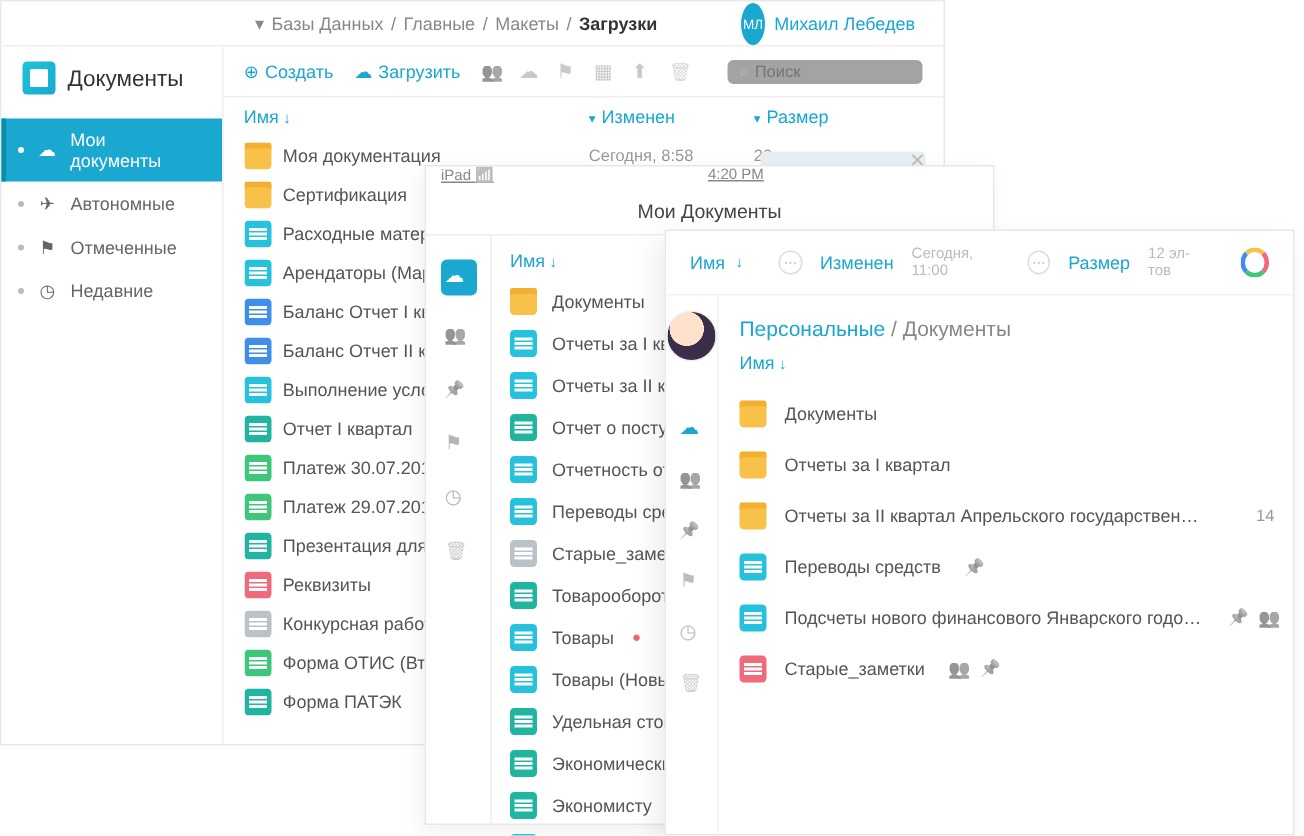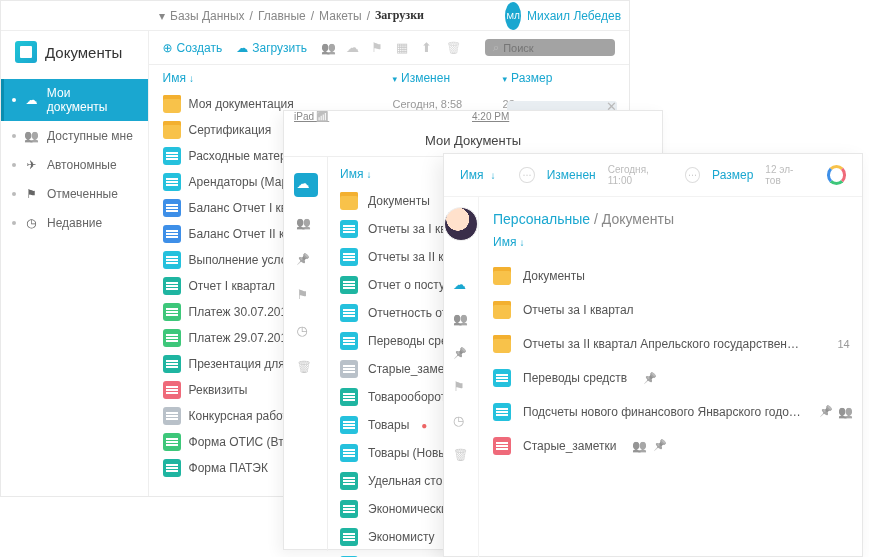--- a/index.html
+++ b/index.html
@@ -1,22 +1,22 @@
 <!DOCTYPE html>
 <html><head>
 <meta charset="utf-8">
 <style>
   * { box-sizing: border-box; margin: 0; padding: 0; font-family: -apple-system, "Segoe UI", Arial, sans-serif; }
   body { width: 869px; height: 557px; background: #fff; position: relative; overflow: hidden; font-size: 13px; color: #444; }
 
   
   .w1 { position: absolute; left: 0; top: 0; width: 630px; height: 497px; background: #fff; border: 1px solid #e9e9e9; }
-  .w1-top { height: 30px; display: flex; align-items: center; padding: 0 8px; font-size: 12px; color: #888; border-bottom: 1px solid #eee; }
+  .w1-top { height: 30px; display: flex; align-items: center; padding: 0 19px; font-size: 12px; color: #888; border-bottom: 1px solid #eee; }
   .w1-top .bc { margin-left: 150px; display: flex; gap: 5px; align-items: center; }
-  .w1-top .bc b { color: #333; font-weight: 600; font-family: Liberation Serif, serif; }
+  .w1-top .bc b { color: #333; font-weight: 600; }
   .w1-top .user { margin-left: auto; display: flex; gap: 6px; align-items: center; color: #1aa7d0; font-size: 12px; }
   .w1-top .user .avatar { width: 16px; height: 28px; border-radius: 50%; background: #1aa7d0; color: #fff; font-size: 9px; display: flex; align-items: center; justify-content: center; }
 
   .w1-body { display: flex; height: calc(100% - 30px); }
   .w1-side { width: 150px; border-right: 1px solid #eee; }
   .w1-logo { display: flex; align-items: center; gap: 8px; padding: 10px 14px; font-size: 15px; color: #333; }
   .w1-logo .lg { width: 22px; height: 22px; border-radius: 3px; background: linear-gradient(135deg,#1fc5d6,#1aa7d0); position: relative; }
   .w1-logo .lg::after { content: ""; position: absolute; inset: 5px; background: #fff; border-radius: 1px; }
   .w1-side ul { list-style: none; margin-top: 6px; }
   .w1-side li { display: flex; align-items: center; gap: 8px; padding: 7px 14px; font-size: 12px; color: #666; cursor: pointer; border-left: 3px solid transparent; }
@@ -137,25 +137,20 @@
     <div class="w1-side">
       <div class="w1-logo">
         <span class="lg"></span>
         <span>Документы</span>
       </div>
       <ul id="w1-side">
           <li class="active">
             <span class="dot"></span>
             <span class="sic i-cloud"></span>
             <span>Мои документы</span>
-          </li>
-          <li>
-            <span class="dot"></span>
-            <span class="sic i-people"></span>
-            <span>Доступные мне</span>
           </li>
           <li>
             <span class="dot"></span>
             <span class="sic i-plane"></span>
             <span>Автономные</span>
           </li>
           <li>
             <span class="dot"></span>
             <span class="sic i-flag"></span>
             <span>Отмеченные</span>

